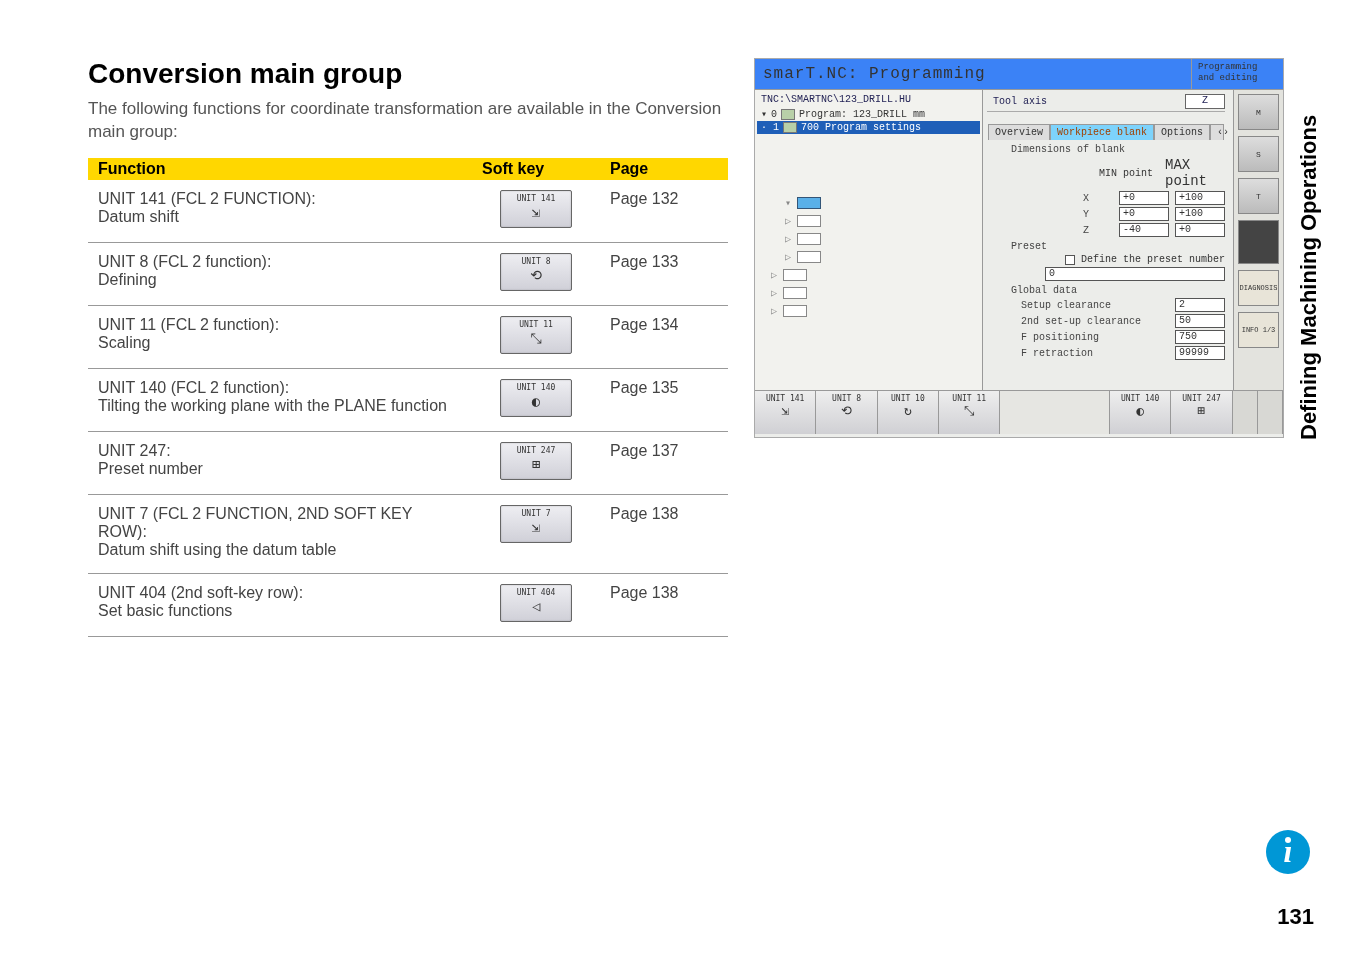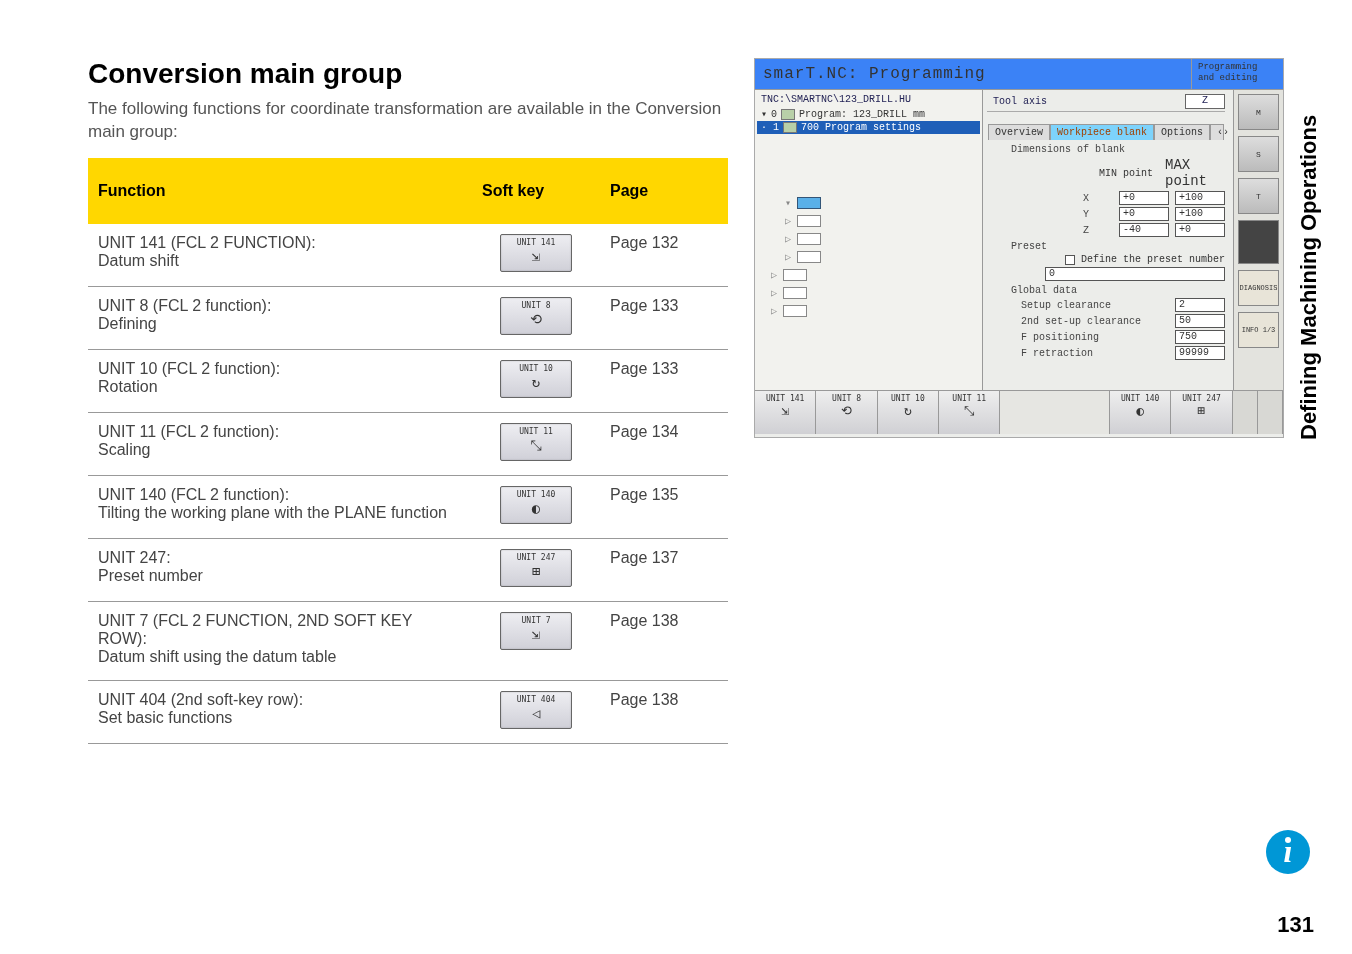--- a/index.html
+++ b/index.html
@@ -30,21 +30,21 @@
     }
     .func-table {
       width: 100%;
       border-collapse: collapse;
     }
     .func-table thead tr {
       background: #ffd700;
     }
     .func-table th {
       text-align: left;
-      padding: 24px 10px;
+      padding: 2px 10px;
       font-size: 16px;
       font-weight: bold;
       color: #000;
     }
     .func-table td {
       padding: 10px 10px 14px 10px;
       font-size: 16px;
       color: #444;
       vertical-align: top;
       border-bottom: 1px solid #999;
@@ -264,21 +264,21 @@
       text-align: center;
       line-height: 42px;
     }
     .info-dot {
       width:6px;height:6px;background:#fff;border-radius:50%;
       position:absolute;top:7px;left:19px;
     }
     .page-num {
       position: absolute;
       right: 38px;
-      bottom: 16px;
+      bottom: 24px;
       font-size: 22px;
       font-weight: bold;
       color: #000;
     }
   </style>
 </head>
 <body>
 
 <div class="main-content">
   <h1 class="heading">Conversion main group</h1>
@@ -300,28 +300,20 @@
           </td>
           <td class="col-soft"><div class="softkey"><div>UNIT 141</div><div class="glyph">⇲</div></div></td>
           <td class="col-page">Page 132</td>
         </tr>
         <tr>
           <td class="col-func">
             <div>UNIT 8 (FCL 2 function):</div>
             <div>Defining</div>
           </td>
           <td class="col-soft"><div class="softkey"><div>UNIT 8</div><div class="glyph">⟲</div></div></td>
-          <td class="col-page">Page 133</td>
-        </tr>
-        <tr>
-          <td class="col-func">
-            <div>UNIT 10 (FCL 2 function):</div>
-            <div>Rotation</div>
-          </td>
-          <td class="col-soft"><div class="softkey"><div>UNIT 10</div><div class="glyph">↻</div></div></td>
           <td class="col-page">Page 133</td>
         </tr>
         <tr>
           <td class="col-func">
             <div>UNIT 11 (FCL 2 function):</div>
             <div>Scaling</div>
           </td>
           <td class="col-soft"><div class="softkey"><div>UNIT 11</div><div class="glyph">⤡</div></div></td>
           <td class="col-page">Page 134</td>
         </tr>

